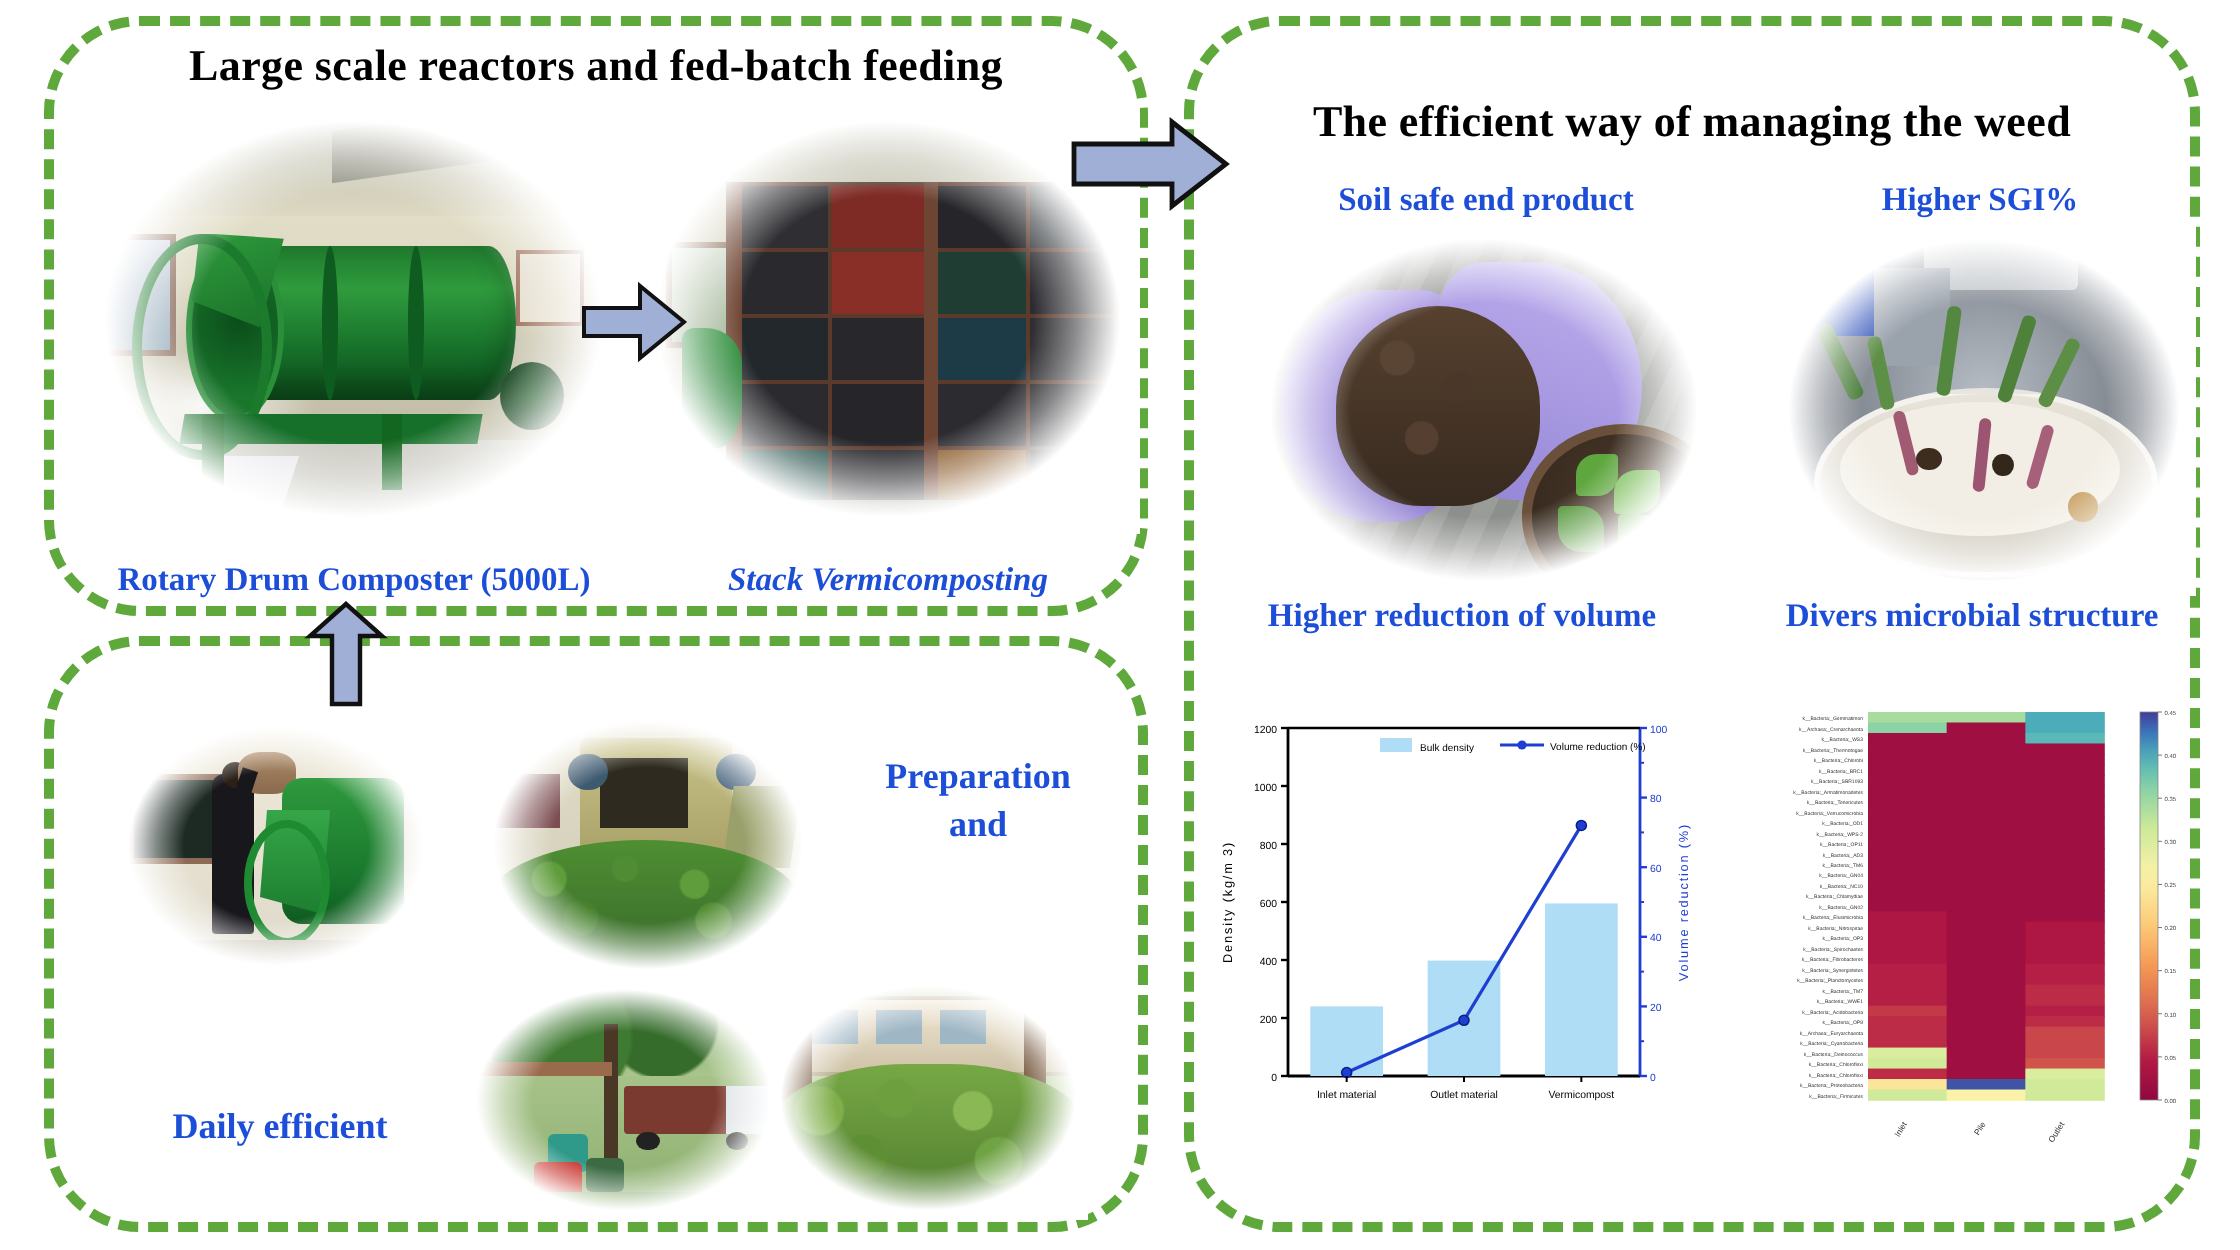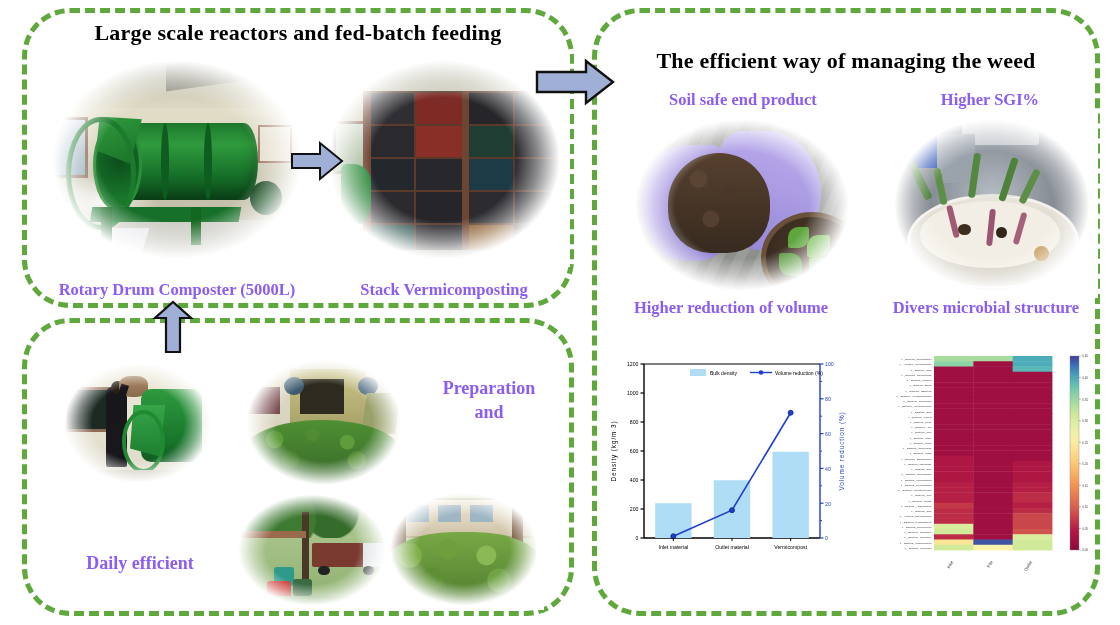--- a/index.html
+++ b/index.html
@@ -25,21 +25,21 @@
 
   
   .heading{
     position:absolute;font-weight:bold;color:#000;
     text-align:center;letter-spacing:.2px;line-height:1.18;
   }
   #title-left{left:40px;top:20px;width:516px;font-size:22px;}
   #title-right{left:606px;top:24px;width:480px;font-size:22px;margin-top:24px;}
 
   .caption{
-    position:absolute;font-weight:bold;color:#8b5cf6;
+    position:absolute;font-weight:bold;color:#1d4ed8;
     text-align:center;font-size:16.5px;line-height:1.22;
   }
 
   
   .photo{
     position:absolute;overflow:hidden;
     background:#ffffff;
   }
   .photo .inner{
     position:absolute;inset:0;
@@ -150,21 +150,21 @@
 
       <div style="position:absolute;left:18%;top:18%;width:3%;height:78%;background:#6e4433;"></div>
       <div style="position:absolute;left:57%;top:18%;width:3%;height:78%;background:#6e4433;"></div>
       <div style="position:absolute;left:95%;top:18%;width:3%;height:78%;background:#6e4433;"></div>
 
       <div style="position:absolute;left:9%;top:52%;width:12%;height:28%;
                   background:linear-gradient(#2d8f3a,#17702a);border-radius:6px 18px 40% 10%;"></div>
       <div style="position:absolute;left:0;bottom:0;width:100%;height:8%;background:#9b9a90;"></div>
     </div>
   </div>
-  <div class="caption" style="left:316px;top:280px;width:256px;">Stack Vermicomposting</div>
+  <div class="caption" style="left:316px;top:280px;width:256px;font-style:italic;">Stack Vermicomposting</div>
 
   <svg class="arrow" style="left:290px;top:140px;" width="54" height="42" viewBox="0 0 54 42">
     <path d="M2 14 L30 14 L30 3 L52 21 L30 39 L30 28 L2 28 Z" fill="#9FAFD6" stroke="#111111" stroke-width="2"></path>
   </svg>
 
   <svg class="arrow" style="left:534px;top:58px;" width="82" height="48" viewBox="0 0 82 48">
     <path d="M3 14 L52 14 L52 3 L79 24 L52 45 L52 34 L3 34 Z" fill="#9FAFD6" stroke="#111111" stroke-width="2.4"></path>
   </svg>
 
   <svg class="arrow" style="left:152px;top:300px;" width="42" height="54" viewBox="0 0 42 54">

